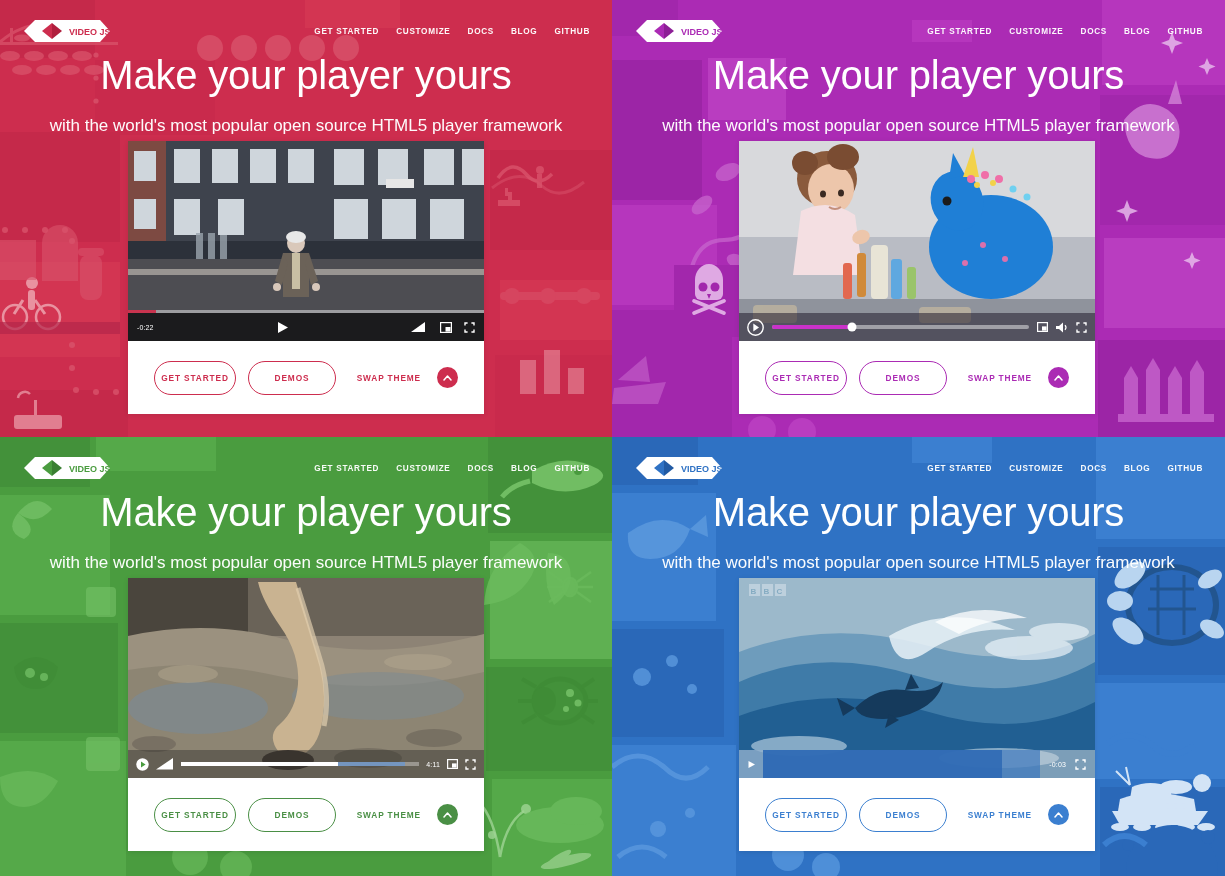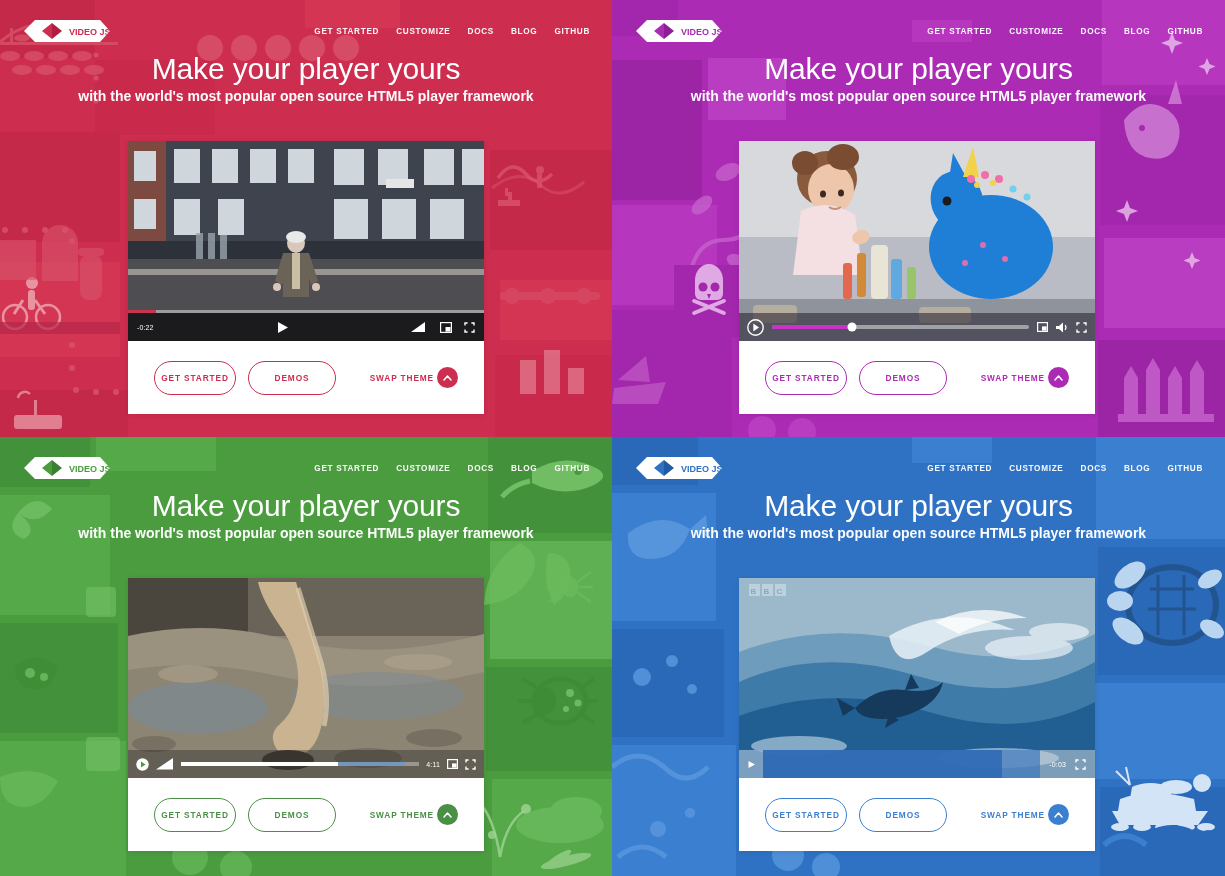--- a/index.html
+++ b/index.html
@@ -45,26 +45,26 @@
   }
 
   
   .hero {
     position: absolute; left: 0; right: 0; top: 52px;
     text-align: center; z-index: 5;
     padding: 0 20px;
   }
   .hero h1 {
     color: #fff; font-weight: 400;
-    font-size: 30px; line-height: 1.15;
+    font-size: 40px; line-height: 1.15;
     letter-spacing: -.005em;
   }
   .hero p {
-    color: #fff; font-size: 14px;
-    margin-top: 1px; font-weight: 700;
+    color: #fff; font-size: 17px;
+    margin-top: 18px; font-weight: 400;
     opacity: .98;
   }
 
   
   .card {
     position: absolute;
     left: 128px; top: 141px;
     width: 356px; height: 273px;
     background: #fff;
     z-index: 5;
@@ -141,21 +141,21 @@
     font-size: 8.3px; font-weight: 700;
     letter-spacing: .105em;
     padding: 11px 0;
     width: 82px; text-align: center;
     cursor: pointer; white-space: nowrap;
     font-family: "Liberation Sans", sans-serif;
   }
   .btn.wide { width: 88px; }
   .swap {
     margin-left: auto;
-    display: flex; align-items: center; gap: 3px;
+    display: flex; align-items: center; gap: 16px;
   }
   .swap .lbl {
     font-size: 8.3px; font-weight: 700; letter-spacing: .105em;
     white-space: nowrap;
   }
   .swap .knob {
     width: 21px; height: 21px; border-radius: 50%;
     display: flex; align-items: center; justify-content: center;
     cursor: pointer;
   }

